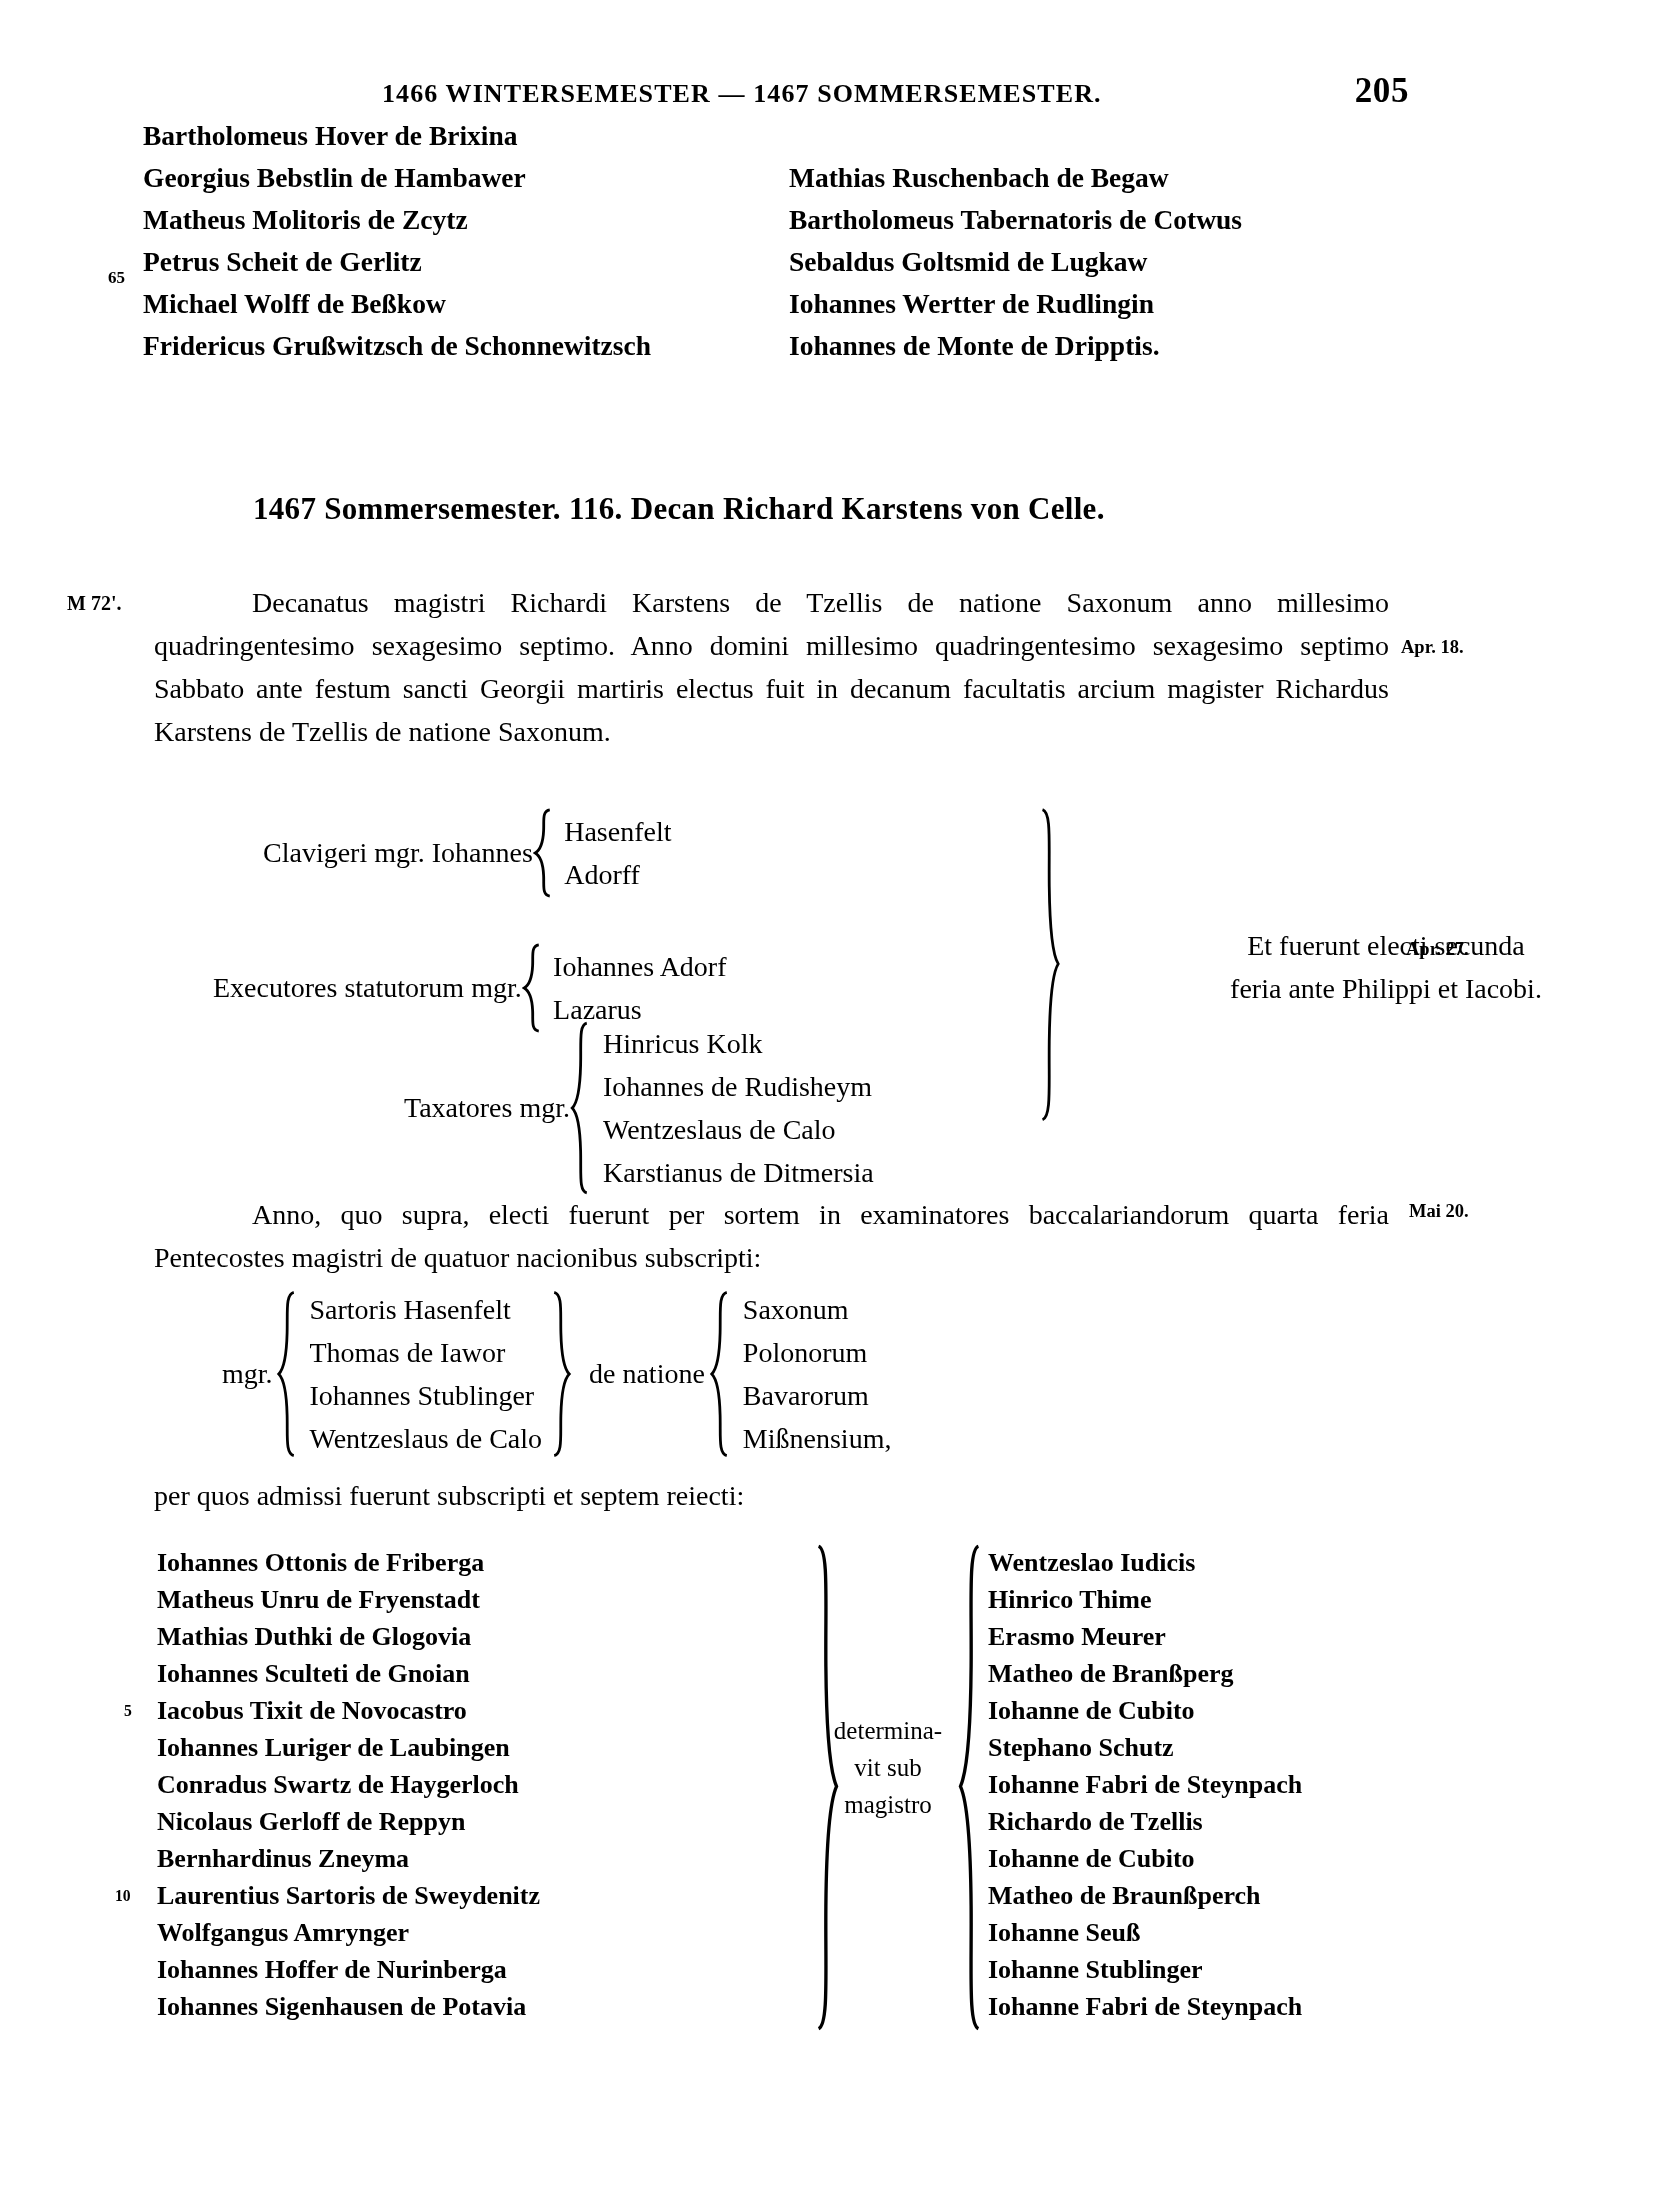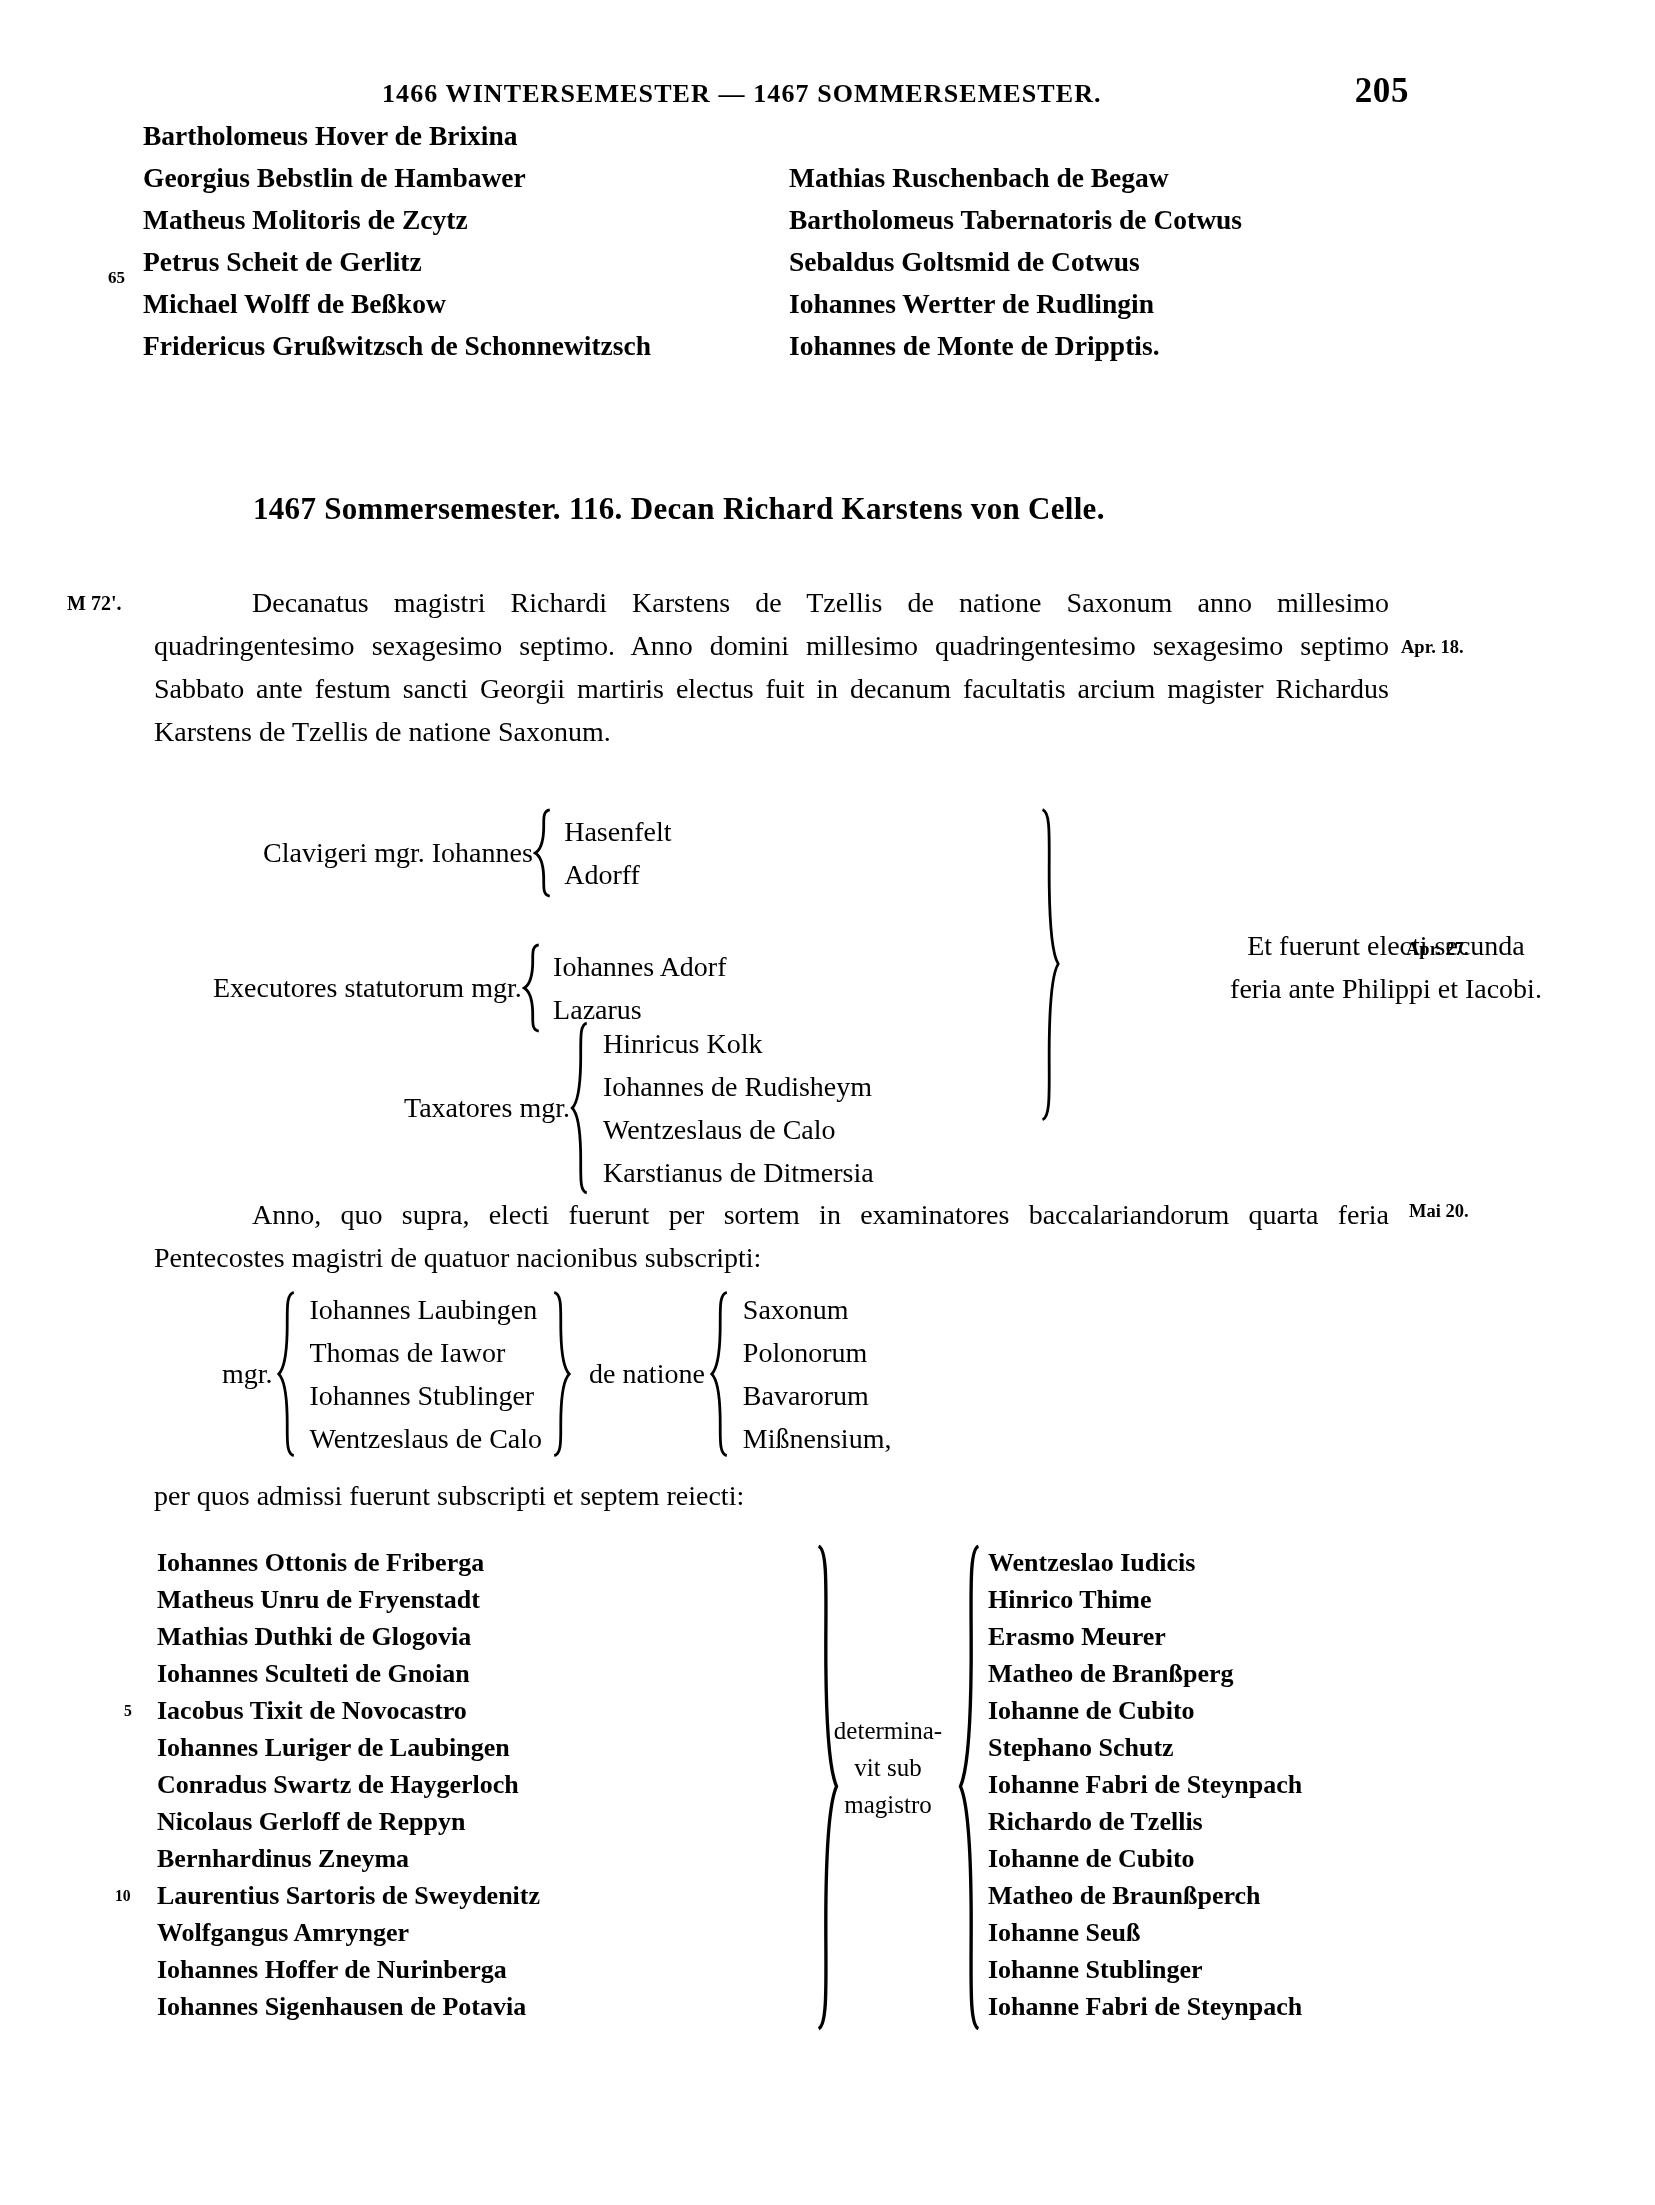--- a/index.html
+++ b/index.html
@@ -236,21 +236,21 @@
     <div class="nm">Georgius Bebstlin de Hambawer</div>
     <div class="nm">Matheus Molitoris de Zcytz</div>
     <div class="nm">Petrus Scheit de Gerlitz</div>
     <div class="nm">Michael Wolff de Beßkow</div>
     <div class="nm">Fridericus Grußwitzsch de Schonnewitzsch</div>
   </div>
 
   <div class="toplist-right">
     <div class="nm">Mathias Ruschenbach de Begaw</div>
     <div class="nm" style="position:relative">Bartholomeus Tabernatoris de Cotwus</div>
-    <div class="nm">Sebaldus Goltsmid de Cotwus</div>
+    <div class="nm">Sebaldus Goltsmid de Lugkaw</div>
     <div class="nm">Iohannes Wertter de Rudlingin</div>
     <div class="nm">Iohannes de Monte de Dripptis.</div>
   </div>
 
   <div class="section-heading">1467 Sommersemester.  116. Decan Richard Karstens von Celle.</div>
 
   <div class="marginnote mn-folio">M 72'.</div>
   <div class="marginnote mn-apr18">Apr. 18.</div>
   <div class="marginnote mn-apr27">Apr. 27.</div>
   <div class="marginnote mn-mai20">Mai 20.</div>
@@ -313,21 +313,21 @@
 
   <div id="nations">
     <div class="row row-nat">
       <div class="lbl" style="margin-right:3.4px">mgr.</div>
       <span class="brace">
         <svg width="20" height="168" viewBox="0 0 36 300">
           <path d="M32 3 C17 7, 21 36, 20 76 C19 116, 15 140, 5 150 C15 160, 19 184, 20 224 C21 264, 17 293, 32 297" fill="none" stroke="#000" stroke-width="5"></path>
         </svg>
       </span>
       <div style="margin-left:13.5px">
-        <div class="itemcol">Iohannes Laubingen</div>
+        <div class="itemcol">Sartoris Hasenfelt</div>
         <div class="itemcol">Thomas de Iawor</div>
         <div class="itemcol">Iohannes Stublinger</div>
         <div class="itemcol">Wentzeslaus de Calo</div>
       </div>
       <span class="brace" style="margin-left:10px">
         <svg width="20" height="168" viewBox="0 0 36 300">
           <path d="M4 3 C19 7, 15 36, 16 76 C17 116, 21 140, 31 150 C21 160, 17 184, 16 224 C15 264, 19 293, 4 297" fill="none" stroke="#000" stroke-width="5"></path>
         </svg>
       </span>
       <div class="lbl" style="margin-left:17px;margin-right:4.5px">de natione</div>

